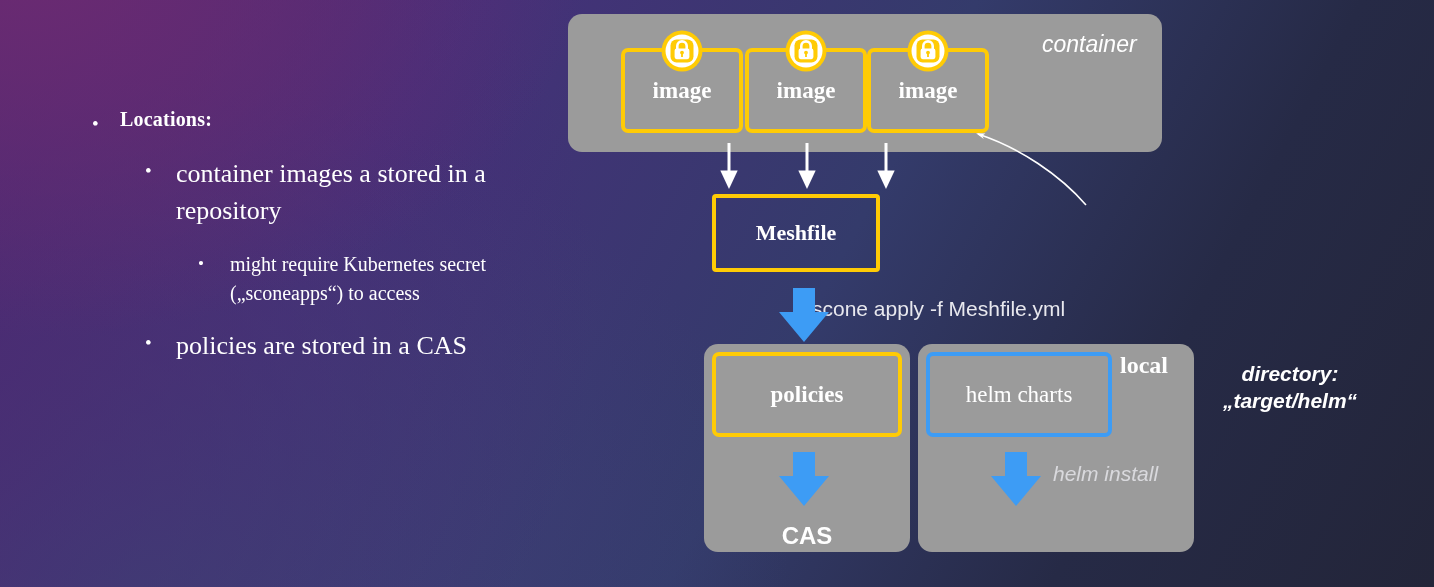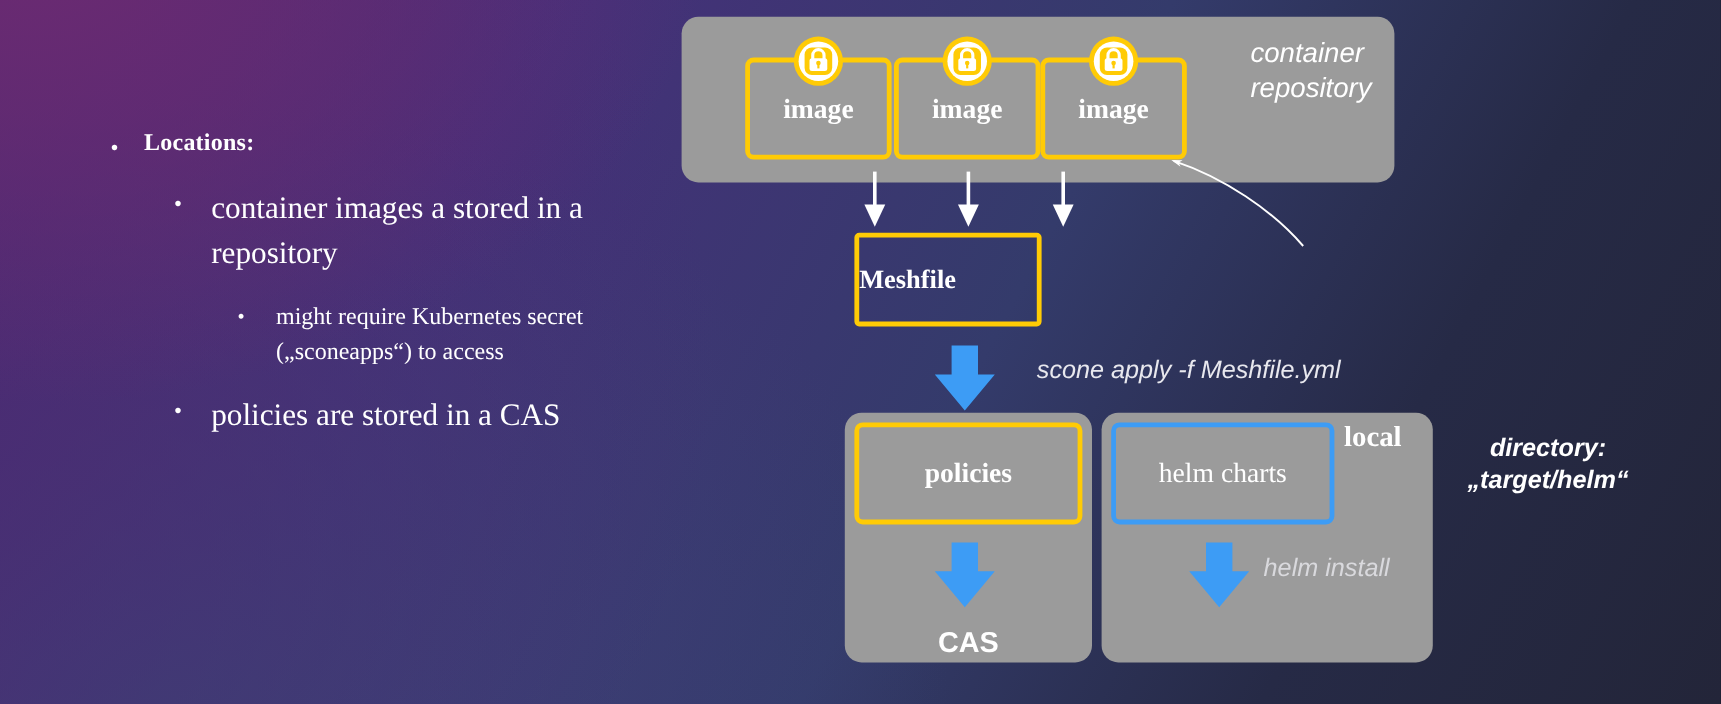--- a/index.html
+++ b/index.html
@@ -106,52 +106,52 @@
     font-family: "Liberation Sans", sans-serif;
     font-style: italic;
     font-size: 23px;
     line-height: 1.28;
   }
 
   #meshfile-box {
     position: absolute;
     left: 712px;
     top: 194px;
-    width: 156px;
+    width: 168px;
     height: 78px;
     box-sizing: border-box;
     border: 4px solid #ffcb05;
     border-radius: 4px;
     display: flex;
     align-items: center;
+    justify-content: center;
     color: #ffffff;
     font-size: 22px;
     font-weight: bold;
   }
 
   #service-name-label {
     position: absolute;
     left: 924px;
     top: 203px;
     color: #ffffff;
     font-family: "Liberation Sans", sans-serif;
     font-style: italic;
     font-weight: bold;
     font-size: 21px;
     white-space: nowrap;
   }
   #service-name-label .val { margin-left: 12px; }
 
   #scone-cmd-label {
     position: absolute;
-    left: 864px;
+    left: 812px;
     top: 297px;
     color: #e8e8ee;
     font-family: "Liberation Sans", sans-serif;
-    font-style: italic;
     font-size: 21px;
     white-space: nowrap;
   }
 
   #policies-panel { left: 704px; top: 344px; width: 206px; height: 208px; }
   #helm-panel     { left: 918px; top: 344px; width: 276px; height: 208px; }
 
   #policies-box {
     position: absolute;
     left: 712px; top: 352px;
@@ -282,21 +282,20 @@
       <circle cx="21" cy="21" r="16.5" fill="#ffffff"></circle>
       <rect x="9.5" y="9.5" width="23" height="23" rx="6" fill="#ffcb05"></rect>
       <path d="M16.3 19.2 v-3.1 a4.7 4.7 0 0 1 9.4 0 v3.1" fill="none" stroke="#ffffff" stroke-width="2.6"></path>
       <rect x="13.6" y="18.6" width="14.8" height="10.6" rx="2.1" fill="#ffffff"></rect>
       <circle cx="21" cy="22.6" r="1.9" fill="#ffcb05"></circle>
       <rect x="20.1" y="23.2" width="1.8" height="3.8" fill="#ffcb05"></rect>
     </svg>
 
     <div id="repo-label">
       <div>container</div>
-      <div>repository</div>
     </div>
 
     <svg class="svg-layer over" viewBox="0 0 1434 587">
       <defs>
         <marker id="whiteHead" markerWidth="7" markerHeight="7" refX="3.2" refY="3.5" orient="auto" markerUnits="strokeWidth">
           <path d="M0,0.6 L6.2,3.5 L0,6.4 z" fill="#ffffff"></path>
         </marker>
         <marker id="thinHead" markerWidth="10" markerHeight="8" refX="7" refY="4" orient="auto" markerUnits="userSpaceOnUse">
           <path d="M9,4 L0,1.1 L2.6,4 L0,6.9 z" fill="#ffffff"></path>
         </marker>

